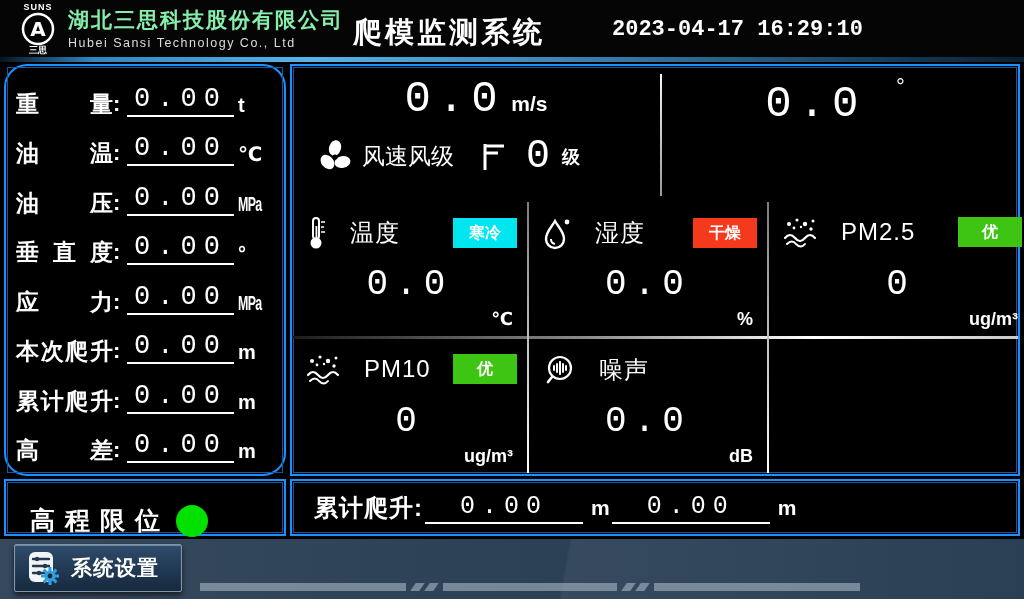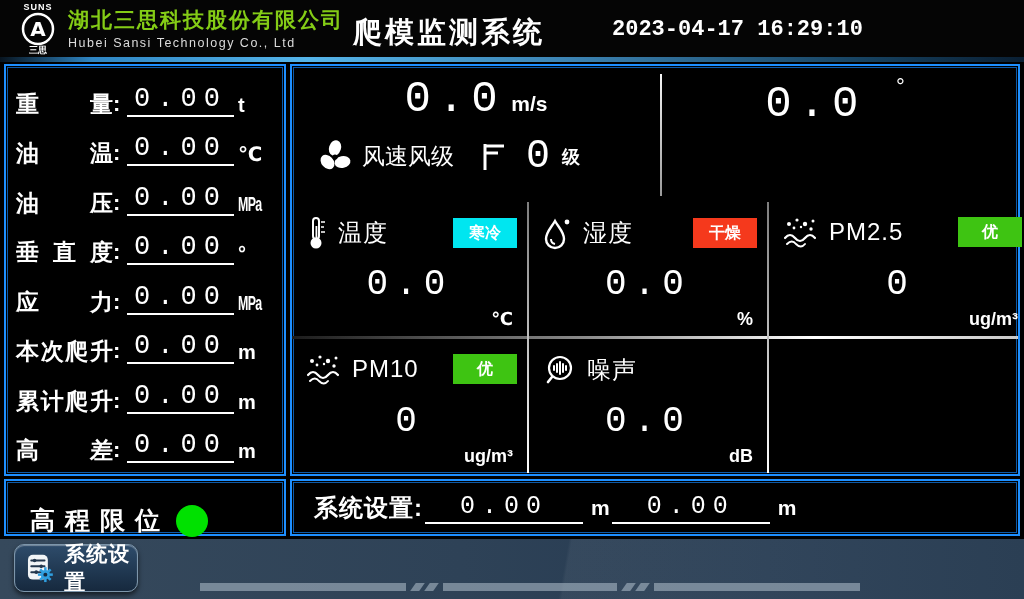--- a/index.html
+++ b/index.html
@@ -6,33 +6,33 @@
   html,body { background:#000; }
   body { font-family:"Liberation Sans","DejaVu Sans",sans-serif; }
   #screen { position:relative; width:1024px; height:599px; background:#000; overflow:hidden; }
 
   
   #header { position:absolute; left:0; top:0; width:1024px; height:57px; background:#050505; }
   .logo { position:absolute; left:12px; top:2px; width:52px; height:54px; color:#fff; text-align:center; }
   .logo .logo-top { font-size:9px; font-weight:bold; letter-spacing:1px; line-height:10px; }
   .logo .logo-bottom { font-size:9px; font-weight:bold; line-height:9px; }
   .company { position:absolute; left:68px; top:6px; color:#eee; }
-  .company-cn { font-size:21px; font-weight:bold; letter-spacing:2px; color:#84cc16; }
+  .company-cn { font-size:21px; font-weight:bold; letter-spacing:2px; color:#86efac; }
   .company-en { font-size:12.5px; letter-spacing:1.5px; color:#ddd; margin-top:2px; }
   .app-title { position:absolute; left:353px; top:13px; font-size:29px; font-weight:bold; letter-spacing:3px; color:#fff; }
   .datetime { position:absolute; left:612px; top:17px; font-size:22px; font-weight:bold; color:#fff;
               font-family:"Liberation Mono","DejaVu Sans Mono",monospace; letter-spacing:0px; }
   #header-line { position:absolute; left:0; top:57px; width:1024px; height:5px;
     background:linear-gradient(90deg,#08141f 0%,#2f86c4 9%,#55b5ea 30%,#3d85b5 55%,#16415f 85%,#0a1f33 100%); }
 
   
   .bpanel { position:absolute; background:#000; border:2px solid #1e8fff; }
   .bpanel::before { content:""; position:absolute; inset:1px; border:1px solid #0d5aa8; pointer-events:none; }
 
-  #sidebar { left:4px; top:64px; width:282px; height:412px; }
+  #sidebar { left:4px; top:64px; width:282px; height:412px;border-radius:23px; }
   #main    { left:290px; top:64px; width:730px; height:412px; }
   #limitbox{ left:4px; top:479px; width:282px; height:57px; }
   #heightbox{ left:290px; top:479px; width:730px; height:57px; }
 
   
   #sidebar-inner { position:absolute; inset:6px 10px; display:flex; flex-direction:column; justify-content:space-around; }
   .metric-row { display:flex; align-items:flex-end; color:#fff; height:44px; }
   .metric-label { width:97px; font-size:23px; font-weight:bold; text-align:justify; text-align-last:justify; line-height:30px; }
   .metric-colon { font-size:22px; font-weight:bold; width:12px; line-height:30px; }
   .metric-value-wrap { flex:1; border-bottom:2px solid #fff; text-align:center; margin:0 4px 2px 2px; }
@@ -67,21 +67,21 @@
   #grid-vdiv2 { left:475px; }
   #grid-hdiv { position:absolute; left:0; top:270px; width:726px; height:3px;
                background:linear-gradient(90deg,#1c1c1c,#8a8a8a 40%,#ffffff 72%,#c9c9c9); }
   .cell { position:absolute; color:#fff; }
   #cell-temp  { left:0;   top:136px; width:235px; height:134px; }
   #cell-hum   { left:237px; top:136px; width:238px; height:134px; }
   #cell-pm25  { left:477px; top:136px; width:263px; height:134px; }
   #cell-pm10  { left:0;   top:273px; width:235px; height:134px; }
   #cell-noise { left:237px; top:273px; width:238px; height:134px; }
   .cell-head { position:absolute; left:14px; top:14px; right:10px; display:flex; align-items:center; }
-  .cell-name { font-size:24px; margin-left:10px; letter-spacing:1px; }
+  .cell-name { font-size:24px; margin-left:22px; letter-spacing:1px; }
   .cell-badge { margin-left:auto; min-width:64px; height:30px; padding:0 6px; text-align:center;
                 line-height:30px; font-size:16px; font-weight:bold; color:#fff; }
   .cell-value { position:absolute; left:0; top:62px; width:100%; text-align:center;
                 font-size:36px; letter-spacing:7px; }
   .cell-unit { position:absolute; right:14px; bottom:6px; font-size:18px; font-weight:bold; }
 
   
   #limit-inner { position:absolute; inset:0; display:flex; align-items:center;margin-top:26px; }
   .limit-label { font-size:25px; font-weight:bold; letter-spacing:10px; color:#fff; margin-left:24px; }
   .limit-indicator { width:32px; height:32px; border-radius:50%; margin-left:6px; }
@@ -91,21 +91,21 @@
   .h-value { font-size:25px; letter-spacing:7px; line-height:30px; }
   .h-unit { font-size:21px; font-weight:bold; }
   #upper-label { margin-left:22px; }
   #lower-label { margin-left:66px; }
 
   
   #taskbar { position:absolute; left:0; top:539px; width:1024px; height:60px;
     background:linear-gradient(90deg,#36495c 0%,#2e4257 45%,#263b52 75%,#20354b 100%); }
   #taskbar-sheen { position:absolute; inset:0;
     background:linear-gradient(100deg,rgba(255,255,255,0) 55%,rgba(255,255,255,0.05) 55.3%); }
-  #settings-btn { position:absolute; left:14px; top:5px; width:124px; height:48px; border-radius:10px;
+  #settings-btn { position:absolute; left:14px; top:5px; width:168px; height:48px; border-radius:2px;
     background:linear-gradient(#2e4c6b,#16293e); border:1px solid #7varafix; border:1px solid #7d96ab;
     box-shadow:0 3px 5px rgba(0,0,0,0.6), inset 0 1px 1px rgba(255,255,255,0.35);
     display:flex; align-items:center; cursor:pointer;font-family:Liberation Serif, serif; }
   #settings-btn .btn-label { font-size:21px; font-weight:bold; color:#fff; margin-left:8px; letter-spacing:1px; }
   .deco-stripe { position:absolute; top:44px; height:8px; background:rgba(158,173,188,0.65); }
   .deco-slash { position:absolute; top:44px; height:8px; width:9px; transform:skewX(-35deg);
                 background:rgba(158,173,188,0.65); }
 
   .iconsvg { display:block; }
 </style>
@@ -321,21 +321,21 @@
 
   <div id="limitbox" class="bpanel">
     <div id="limit-inner">
       <span class="limit-label">高程限位</span>
       <span class="limit-indicator" style="background-color: rgb(0, 225, 0);"></span>
     </div>
   </div>
 
   <div id="heightbox" class="bpanel">
     <div id="height-inner">
-      <span class="h-label" id="upper-label">系统设置:</span>
+      <span class="h-label" id="upper-label">累计爬升:</span>
       <span class="h-underline"><span class="h-value mono">0.00</span></span>
       <span class="h-unit">m</span>
       <span class="h-underline"><span class="h-value mono">0.00</span></span>
       <span class="h-unit">m</span>
     </div>
   </div>
 
   <div id="taskbar">
     <div id="taskbar-sheen"></div>
 

